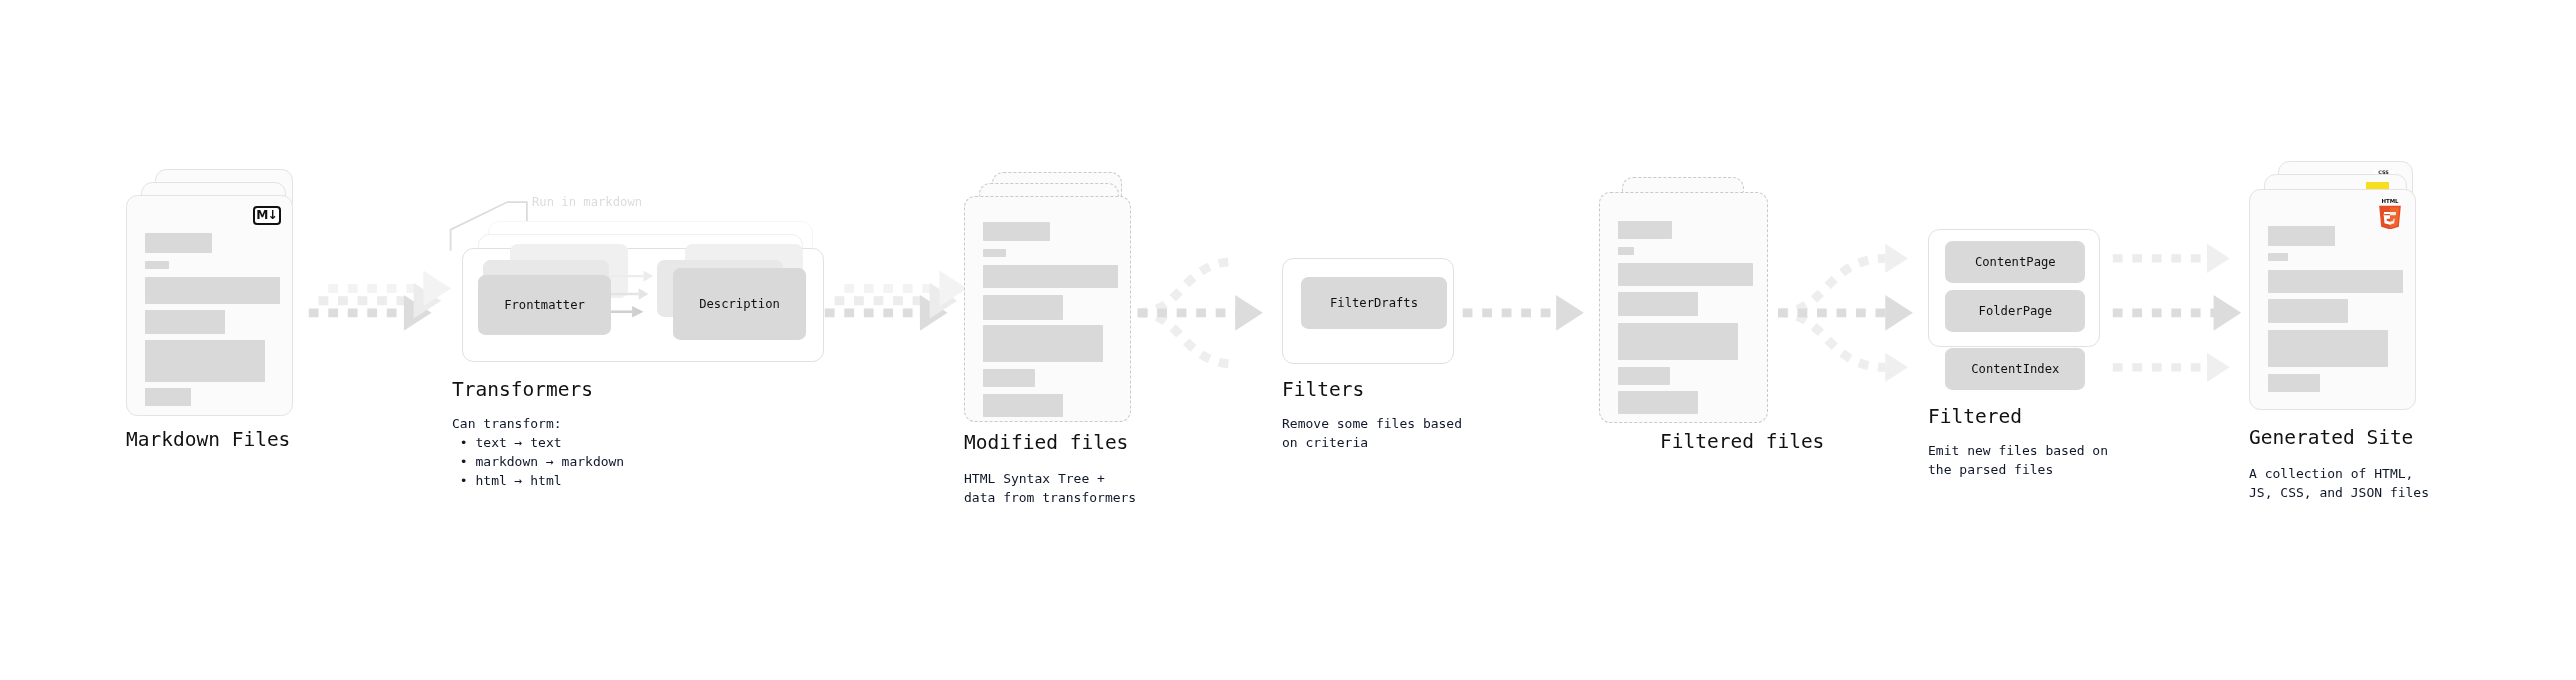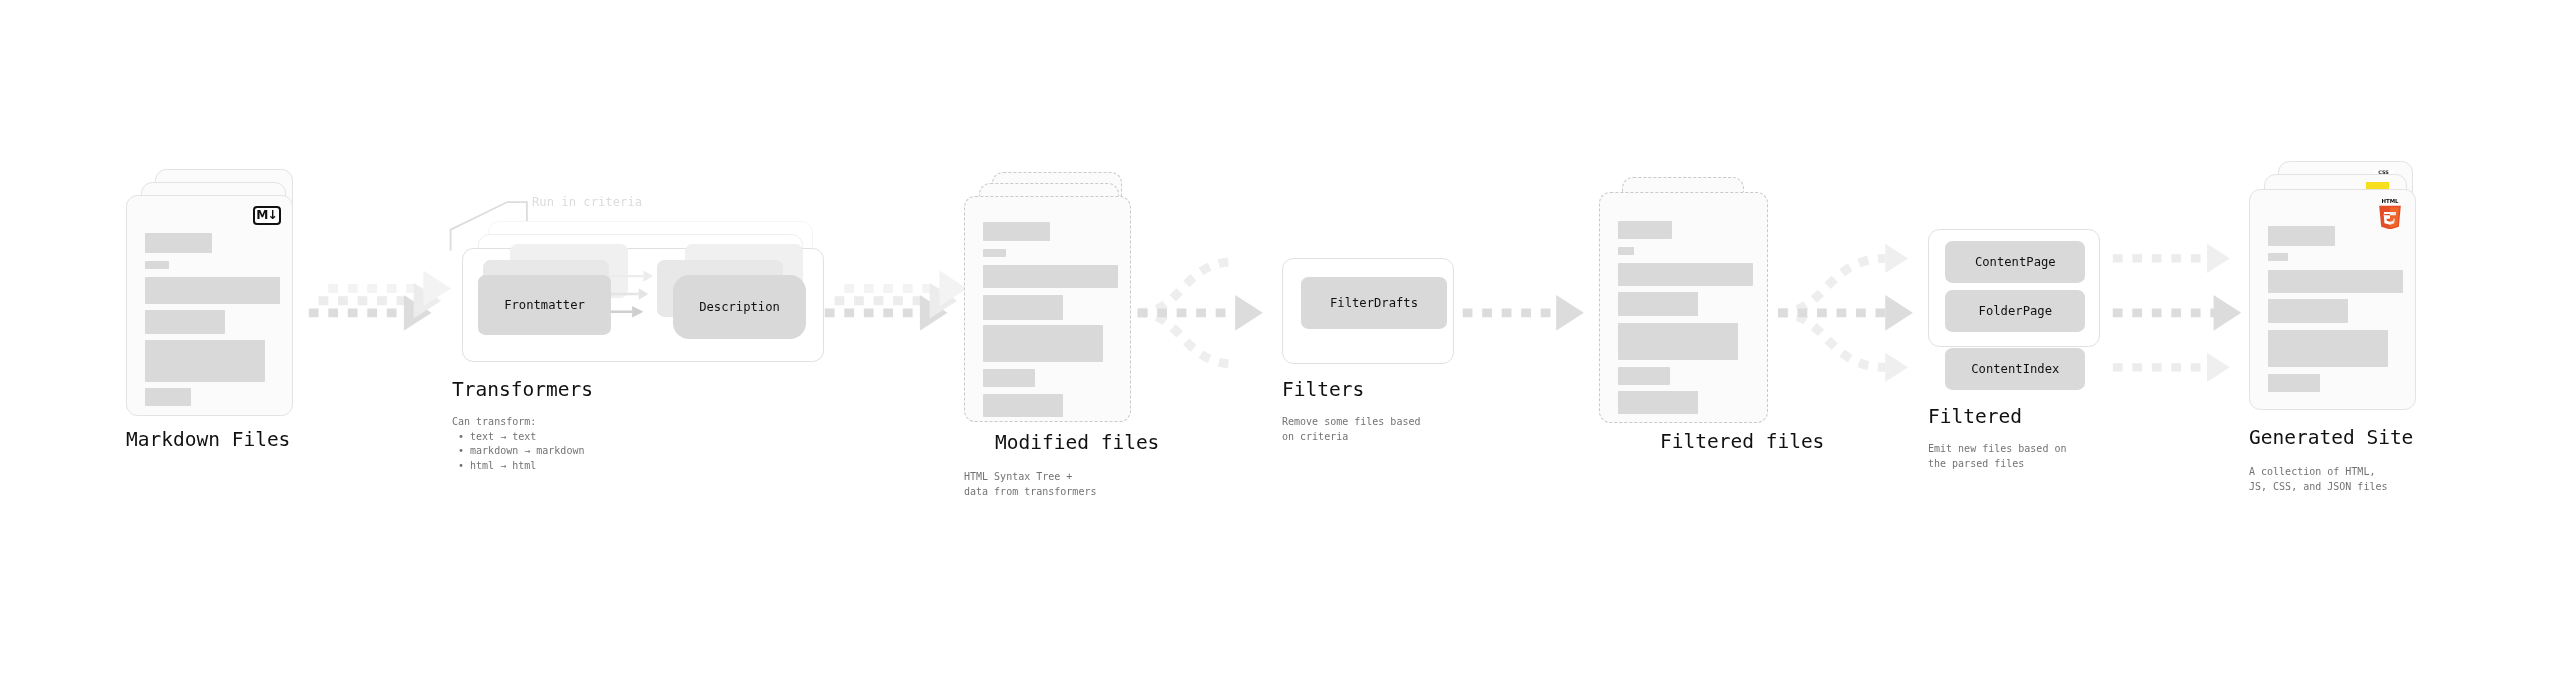--- a/index.html
+++ b/index.html
@@ -51,21 +51,21 @@
     position:absolute;background:#d9d9d9;border-radius:7.3px;
     display:flex;align-items:center;justify-content:center;
     font-size:12.2px;color:#111;white-space:nowrap;
     box-sizing:border-box;
   }
   .chip.g1{background:#e8e8e8;color:transparent;}
   .chip.g2{background:#f0f0f0;color:transparent;}
 
   
   .title{position:absolute;font-size:19.5px;line-height:1.1;color:#111;white-space:nowrap;}
-  .desc{position:absolute;font-size:10px;line-height:1.45;color:#737373;white-space:pre;}
+  .desc{position:absolute;font-size:13px;line-height:1.45;color:#0f172a;white-space:pre;}
   .faint{position:absolute;font-size:12.2px;color:#dcdcdc;white-space:nowrap;}
 
   
   svg.arrows{position:absolute;left:0;top:0;width:2576px;height:681px;overflow:visible;}
 </style>
 </head>
 <body>
 
 <div class="stage">
 
@@ -138,21 +138,21 @@
       <div class="bar" style="left:18px;top:192px;width:46px;height:18px;"></div>
     </div>
   </div>
   <div class="title" style="left:126px;top:429px;">Markdown Files</div>
 
   <div class="node">
 
     <svg style="position:absolute;left:449px;top:197px;width:211px;height:49px;overflow:visible;" viewBox="0 0 260 60" width="211" height="49">
       <path d="M2,66 L2,40 L72,6 L96,6 L96,40" fill="none" stroke="#dcdcdc" stroke-width="2.2"></path>
     </svg>
-    <div class="faint" style="left:532px;top:195px;">Run in criteria</div>
+    <div class="faint" style="left:532px;top:195px;">Run in markdown</div>
 
     <div class="pbox ghost2" style="left:488px;top:221px;width:325px;height:115px;"></div>
     <div class="pbox ghost1" style="left:478px;top:234px;width:325px;height:115px;"></div>
     <div class="pbox" style="left:462px;top:248px;width:362px;height:114px;"></div>
 
     <div class="chip g2" style="left:510px;top:244px;width:118px;height:54px;"></div>
     <div class="chip g2" style="left:685px;top:244px;width:118px;height:54px;"></div>
     <div class="chip g1" style="left:483px;top:260px;width:126px;height:57px;"></div>
     <div class="chip g1" style="left:657px;top:260px;width:126px;height:57px;"></div>
 
@@ -161,21 +161,21 @@
         <polygon points="52,3 64,10 52,17" fill="#ececec"></polygon>
       <line x1="-6" y1="32" x2="46" y2="32" stroke="#e4e4e4" stroke-width="3"></line>
         <polygon points="46,25 58,32 46,39" fill="#e4e4e4"></polygon>
       <line x1="-18" y1="54" x2="38" y2="54" stroke="#cfcfcf" stroke-width="3"></line>
         <polygon points="38,47 52,54 38,61" fill="#cfcfcf"></polygon>
     </svg>
 
     <div class="chip" style="left:478px;top:275px;width:133px;height:60px;">
       <span>Frontmatter</span>
     </div>
-    <div class="chip" style="left:673px;top:275px;width:133px;height:64px;border-radius:16px;">
+    <div class="chip" style="left:673px;top:268px;width:133px;height:72px;">
       <span>Description</span>
     </div>
   </div>
   <div class="title" style="left:452px;top:379px;">Transformers</div>
   <div class="desc" style="left:452px;top:415px;">Can transform:
  • text → text
  • markdown → markdown
  • html → html</div>
 
   <div class="doc-stack" style="left:964px;top:172px;">
@@ -184,21 +184,21 @@
     <div class="doc dashed" style="left:0px;top:24.4px;width:167px;height:226px;">
       <div class="bar" style="left:18px;top:24.4px;width:67px;height:19.5px;"></div>
       <div class="bar" style="left:18px;top:52px;width:23px;height:8.1px;"></div>
       <div class="bar" style="left:18px;top:68px;width:135px;height:23px;"></div>
       <div class="bar" style="left:18px;top:98px;width:80px;height:24.4px;"></div>
       <div class="bar" style="left:18px;top:128px;width:120px;height:37px;"></div>
       <div class="bar" style="left:18px;top:172px;width:52px;height:18px;"></div>
       <div class="bar" style="left:18px;top:197px;width:80px;height:23px;"></div>
     </div>
   </div>
-  <div class="title" style="left:964px;top:432px;margin-left:31px;">Modified files</div>
+  <div class="title" style="left:964px;top:432px;">Modified files</div>
   <div class="desc" style="left:964px;top:470px;">HTML Syntax Tree +
 data from transformers</div>
 
   <div class="pbox" style="left:1282px;top:258px;width:172px;height:106px;">
     <div class="chip" style="left:18px;top:18px;width:146px;height:52px;">
       <span>FilterDrafts</span>
     </div>
   </div>
   <div class="title" style="left:1282px;top:379px;">Filters</div>
   <div class="desc" style="left:1282px;top:415px;">Remove some files based

